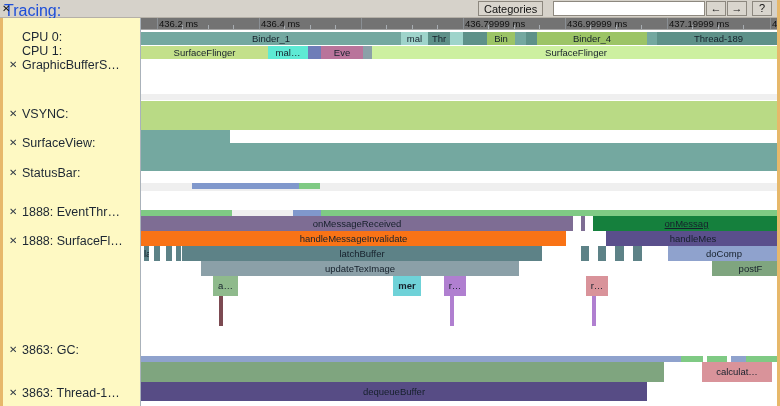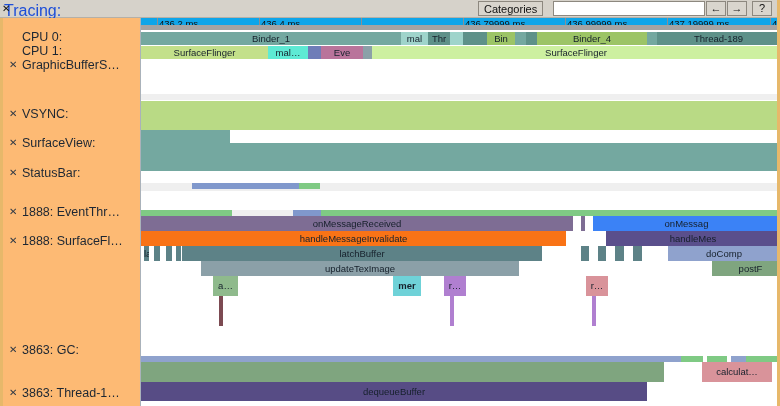--- a/index.html
+++ b/index.html
@@ -37,40 +37,40 @@
     text-align:center;background:#d9d5cd;border:1px solid #8d887f;
     font-size:11px;color:#111;box-sizing:border-box;
   }
   .nav-prev{left:706px;}
   .nav-next{left:727px;}
   .nav-help{left:752px;width:20px;}
 
   
   .leftcol{
     position:absolute;left:0;top:18px;width:141px;height:388px;
-    background:#fdba74;border-right:1px solid #aab2ba;
+    background:#fef9c3;border-right:1px solid #aab2ba;
     box-sizing:border-box;overflow:hidden;
   }
   .track-label{
     position:absolute;left:0;width:141px;height:16px;
     font-size:12.5px;color:#1d2733;white-space:nowrap;
     box-sizing:border-box;
   }
   .track-label .lx{
     position:absolute;left:9px;top:1px;font-size:10px;font-weight:bold;color:#303a46;
   }
   .track-label .lt{
     position:absolute;left:22px;top:0px;
   }
   .track-label.nox .lt{left:22px;}
 
   
   .ruler{
     position:absolute;left:141px;top:18px;width:639px;height:12px;
-    background:#0ea5e9;border-bottom:5px solid #a3a3a3;
+    background:#737373;border-bottom:1px solid #a3a3a3;
     box-sizing:border-box;overflow:hidden;
   }
   .ruler .tickmaj{position:absolute;top:0;width:1px;height:12px;background:#8a8f94;}
   .ruler .tickmin{position:absolute;top:7px;width:1px;height:5px;background:#a8adb2;}
   .ruler .rlabel{position:absolute;top:0px;font-size:9.5px;color:#111;white-space:nowrap;}
 
   
   .canvas{
     position:absolute;left:141px;top:30px;width:639px;height:376px;
     background:#ffffff;overflow:hidden;
@@ -223,21 +223,21 @@
       <div class="slice" style="left: 51px; top: 153px; width: 107px; height: 6px; background: rgb(128, 152, 204); line-height: 6px;"></div>
       <div class="slice" style="left: 158px; top: 153px; width: 21px; height: 6px; background: rgb(127, 202, 132); line-height: 6px;"></div>
       <div class="slice" style="left: 0px; top: 180px; width: 91px; height: 6px; background: rgb(127, 202, 132); line-height: 6px;"></div>
       <div class="slice" style="left: 91px; top: 180px; width: 61px; height: 6px; background: rgb(239, 239, 239); line-height: 6px;"></div>
       <div class="slice" style="left: 152px; top: 180px; width: 28px; height: 6px; background: rgb(128, 152, 204); line-height: 6px;"></div>
       <div class="slice" style="left: 180px; top: 180px; width: 459px; height: 6px; background: rgb(127, 202, 132); line-height: 6px;"></div>
       <div class="slice" style="left: 0px; top: 186px; width: 432px; height: 15px; background: rgb(126, 109, 148); line-height: 15px;">
         <span>onMessageReceived</span>
       </div>
       <div class="slice" style="left: 440px; top: 186px; width: 4px; height: 15px; background: rgb(126, 109, 148); line-height: 15px;"></div>
-      <div class="slice" style="left: 452px; top: 186px; width: 187px; height: 15px; background: #3b82f6; line-height: 15px;">
+      <div class="slice" style="left: 452px; top: 186px; width: 187px; height: 15px; background: #15803d; line-height: 15px; text-decoration: underline;">
         <span>onMessag</span>
       </div>
       <div class="slice" style="left: 0px; top: 201px; width: 425px; height: 15px; background: #f97316; line-height: 15px;">
         <span>handleMessageInvalidate</span>
       </div>
       <div class="slice" style="left: 465px; top: 201px; width: 174px; height: 15px; background: rgb(90, 79, 140); line-height: 15px;">
         <span>handleMes</span>
       </div>
       <div class="slice" style="left: 3px; top: 216px; width: 5px; height: 15px; background: rgb(93, 130, 135); line-height: 15px;">
         <span>latchBuffer</span>

